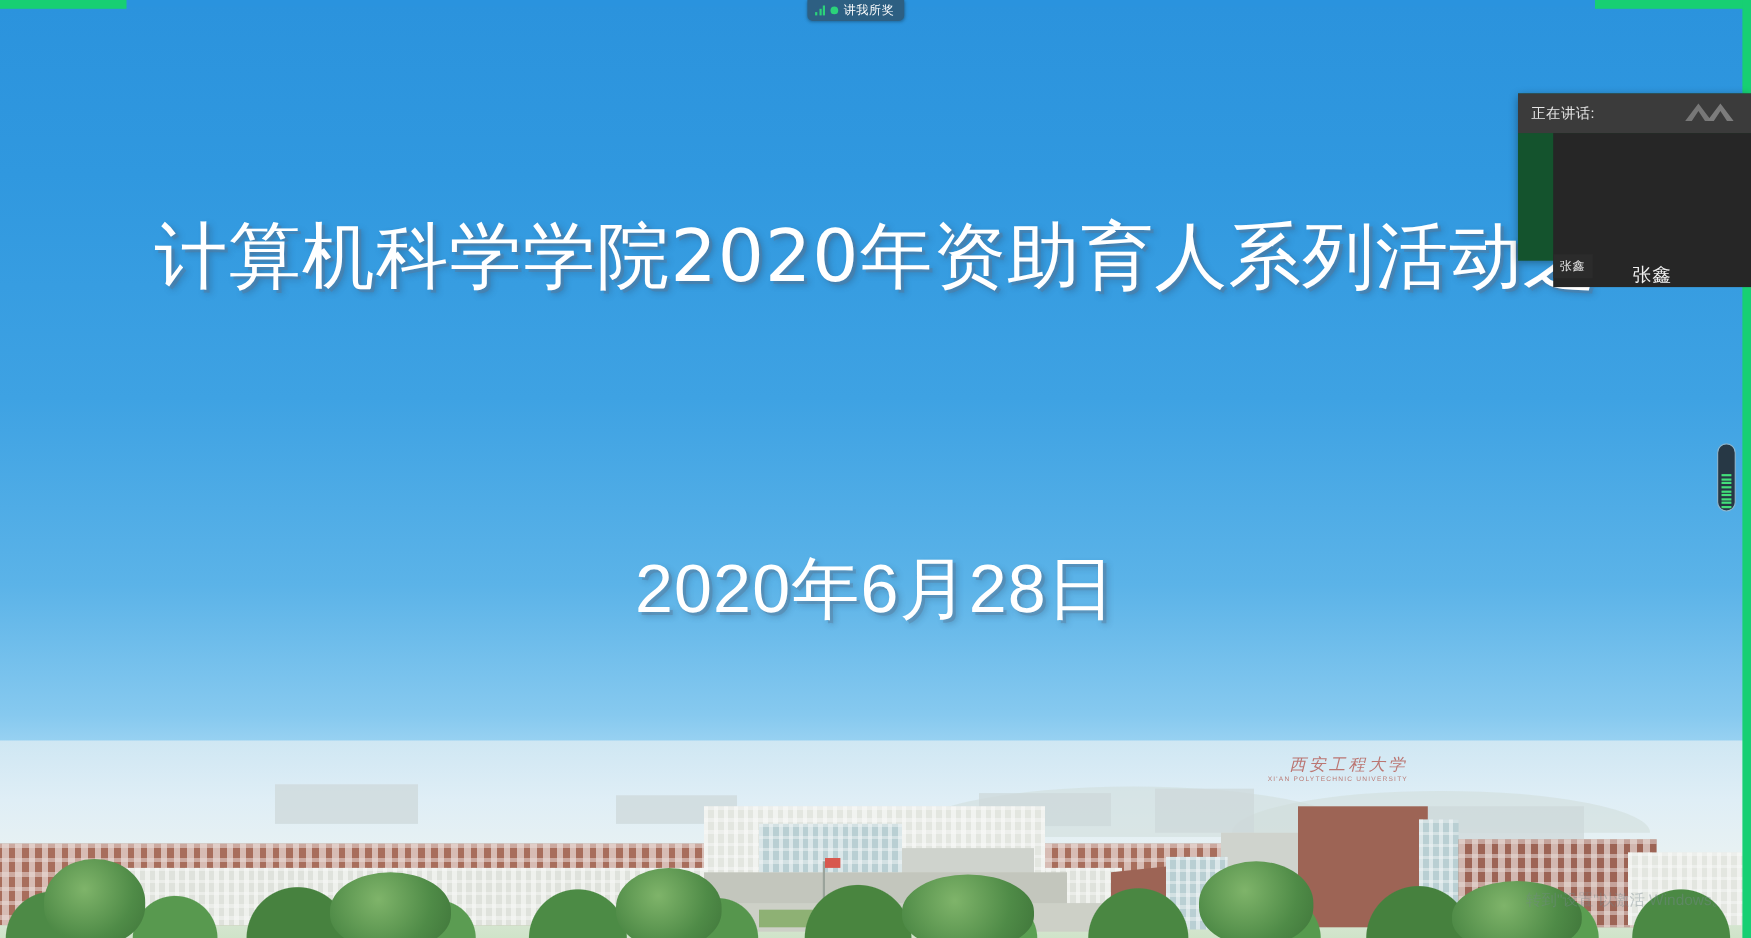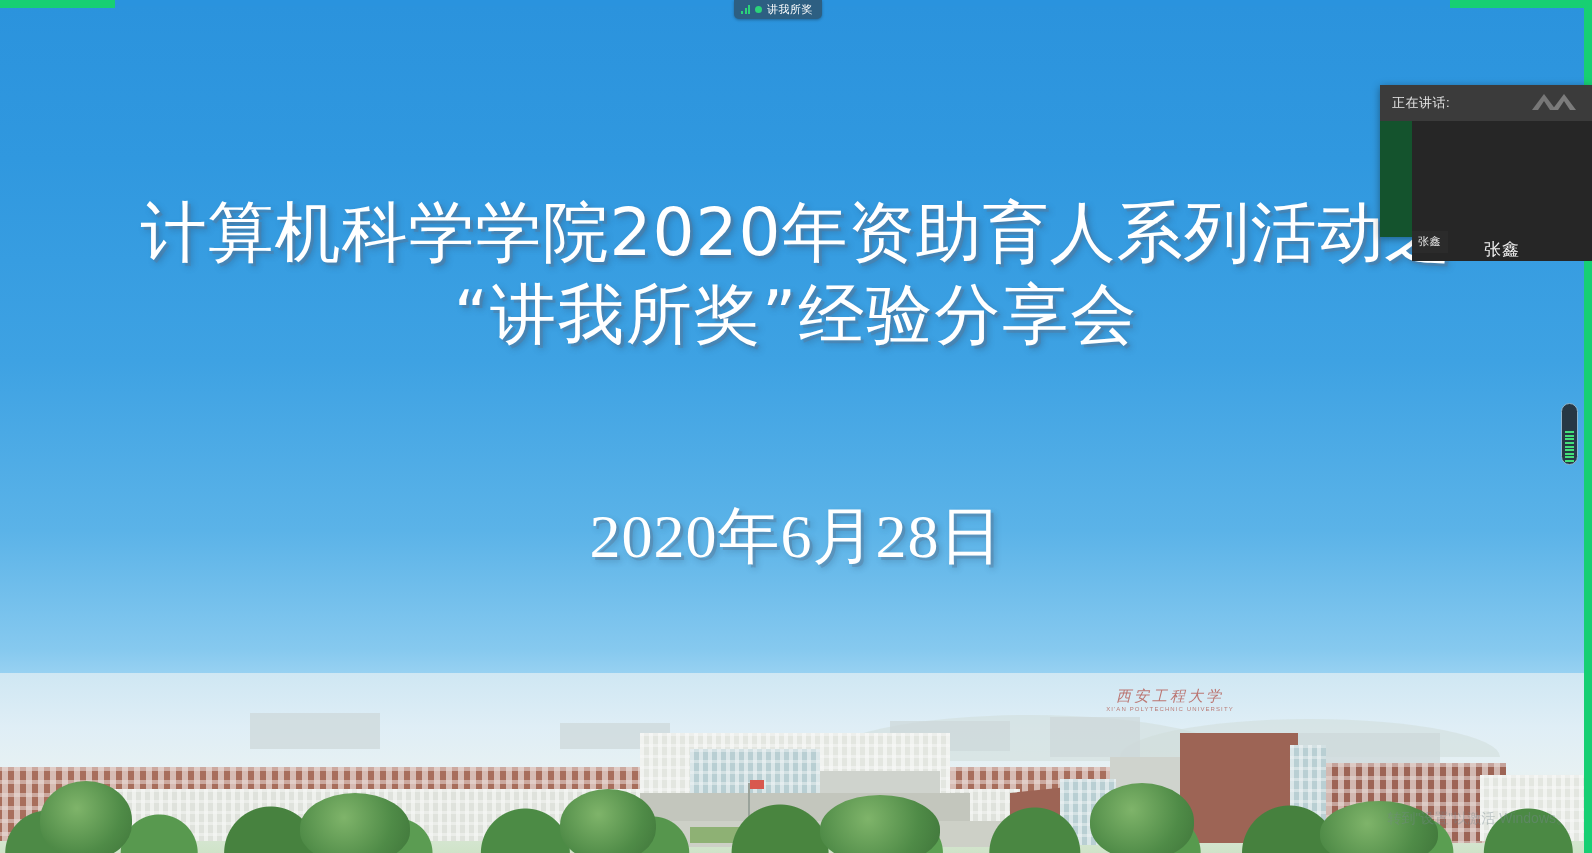--- a/index.html
+++ b/index.html
@@ -166,21 +166,21 @@
     left: 0;
     top: 492px;
     width: 1592px;
     text-align: center;
     color: #ffffff;
     font-size: 62px;
     line-height: 76px;
     letter-spacing: 1px;
     text-shadow: 3px 3px 0 rgba(90,120,150,.40), 4px 4px 6px rgba(40,70,100,.30);
     z-index: 10;
-    font-family: Liberation Serif, serif;
+    font-family: Liberation Sans, sans-serif;
   }
 
   
   .meeting-pill {
     position: absolute;
     left: 734px;
     top: 0;
     height: 19px;
     padding: 0 9px 0 7px;
     display: flex;
@@ -359,37 +359,36 @@
       <div class="plaza" style="left:610px; bottom:6px; width:400px; height:26px; background:#cdd0c7;"></div>
       <div class="lawn" style="left:690px; bottom:10px; width:200px; height:16px;"></div>
       <div class="flagpole" style="left:748px; bottom:30px; height:40px;"></div>
       <div class="flag" style="left:750px; bottom:64px;"></div>
 
       <div class="bldg brick2" style="left:1010px; bottom:8px; width:70px; height:52px; transform: skewY(-6deg); transform-origin: left bottom;"></div>
       <div class="bldg glass" style="left:1060px; bottom:8px; width:56px; height:66px;">
         <div class="win-grid fine"></div>
       </div>
 
-      <div class="uni-sign" style="left:1060px; top:16px; width:220px;">
+      <div class="uni-sign" style="left:1060px; top:16px; width:220px;text-align:right;">
         <span class="cn">西安工程大学</span>
         <span class="en">XI'AN POLYTECHNIC UNIVERSITY</span>
       </div>
 
       <div class="treeline"></div>
       <div class="tree" style="left:40px;  bottom:-6px; width:92px;  height:78px;"></div>
       <div class="tree" style="left:300px; bottom:-10px; width:110px; height:70px;"></div>
       <div class="tree" style="left:560px; bottom:-8px;  width:96px;  height:72px;"></div>
       <div class="tree" style="left:820px; bottom:-10px; width:120px; height:68px;"></div>
       <div class="tree" style="left:1090px;bottom:-6px;  width:104px; height:76px;"></div>
       <div class="tree" style="left:1320px;bottom:-12px; width:118px; height:64px;"></div>
     </div>
 
     <div class="slide-title">
       <div class="l1">计算机科学学院2020年资助育人系列活动之</div>
-      <div class="l2">“讲我所奖”经验分享会</div>
     </div>
 
     <div class="slide-date">2020年6月28日</div>
 
     <div class="win-watermark">
       <div class="wm-sub">转到"设置"以激活 Windows。</div>
     </div>
   </div>
 
   <div class="share-border-seg left"></div>

